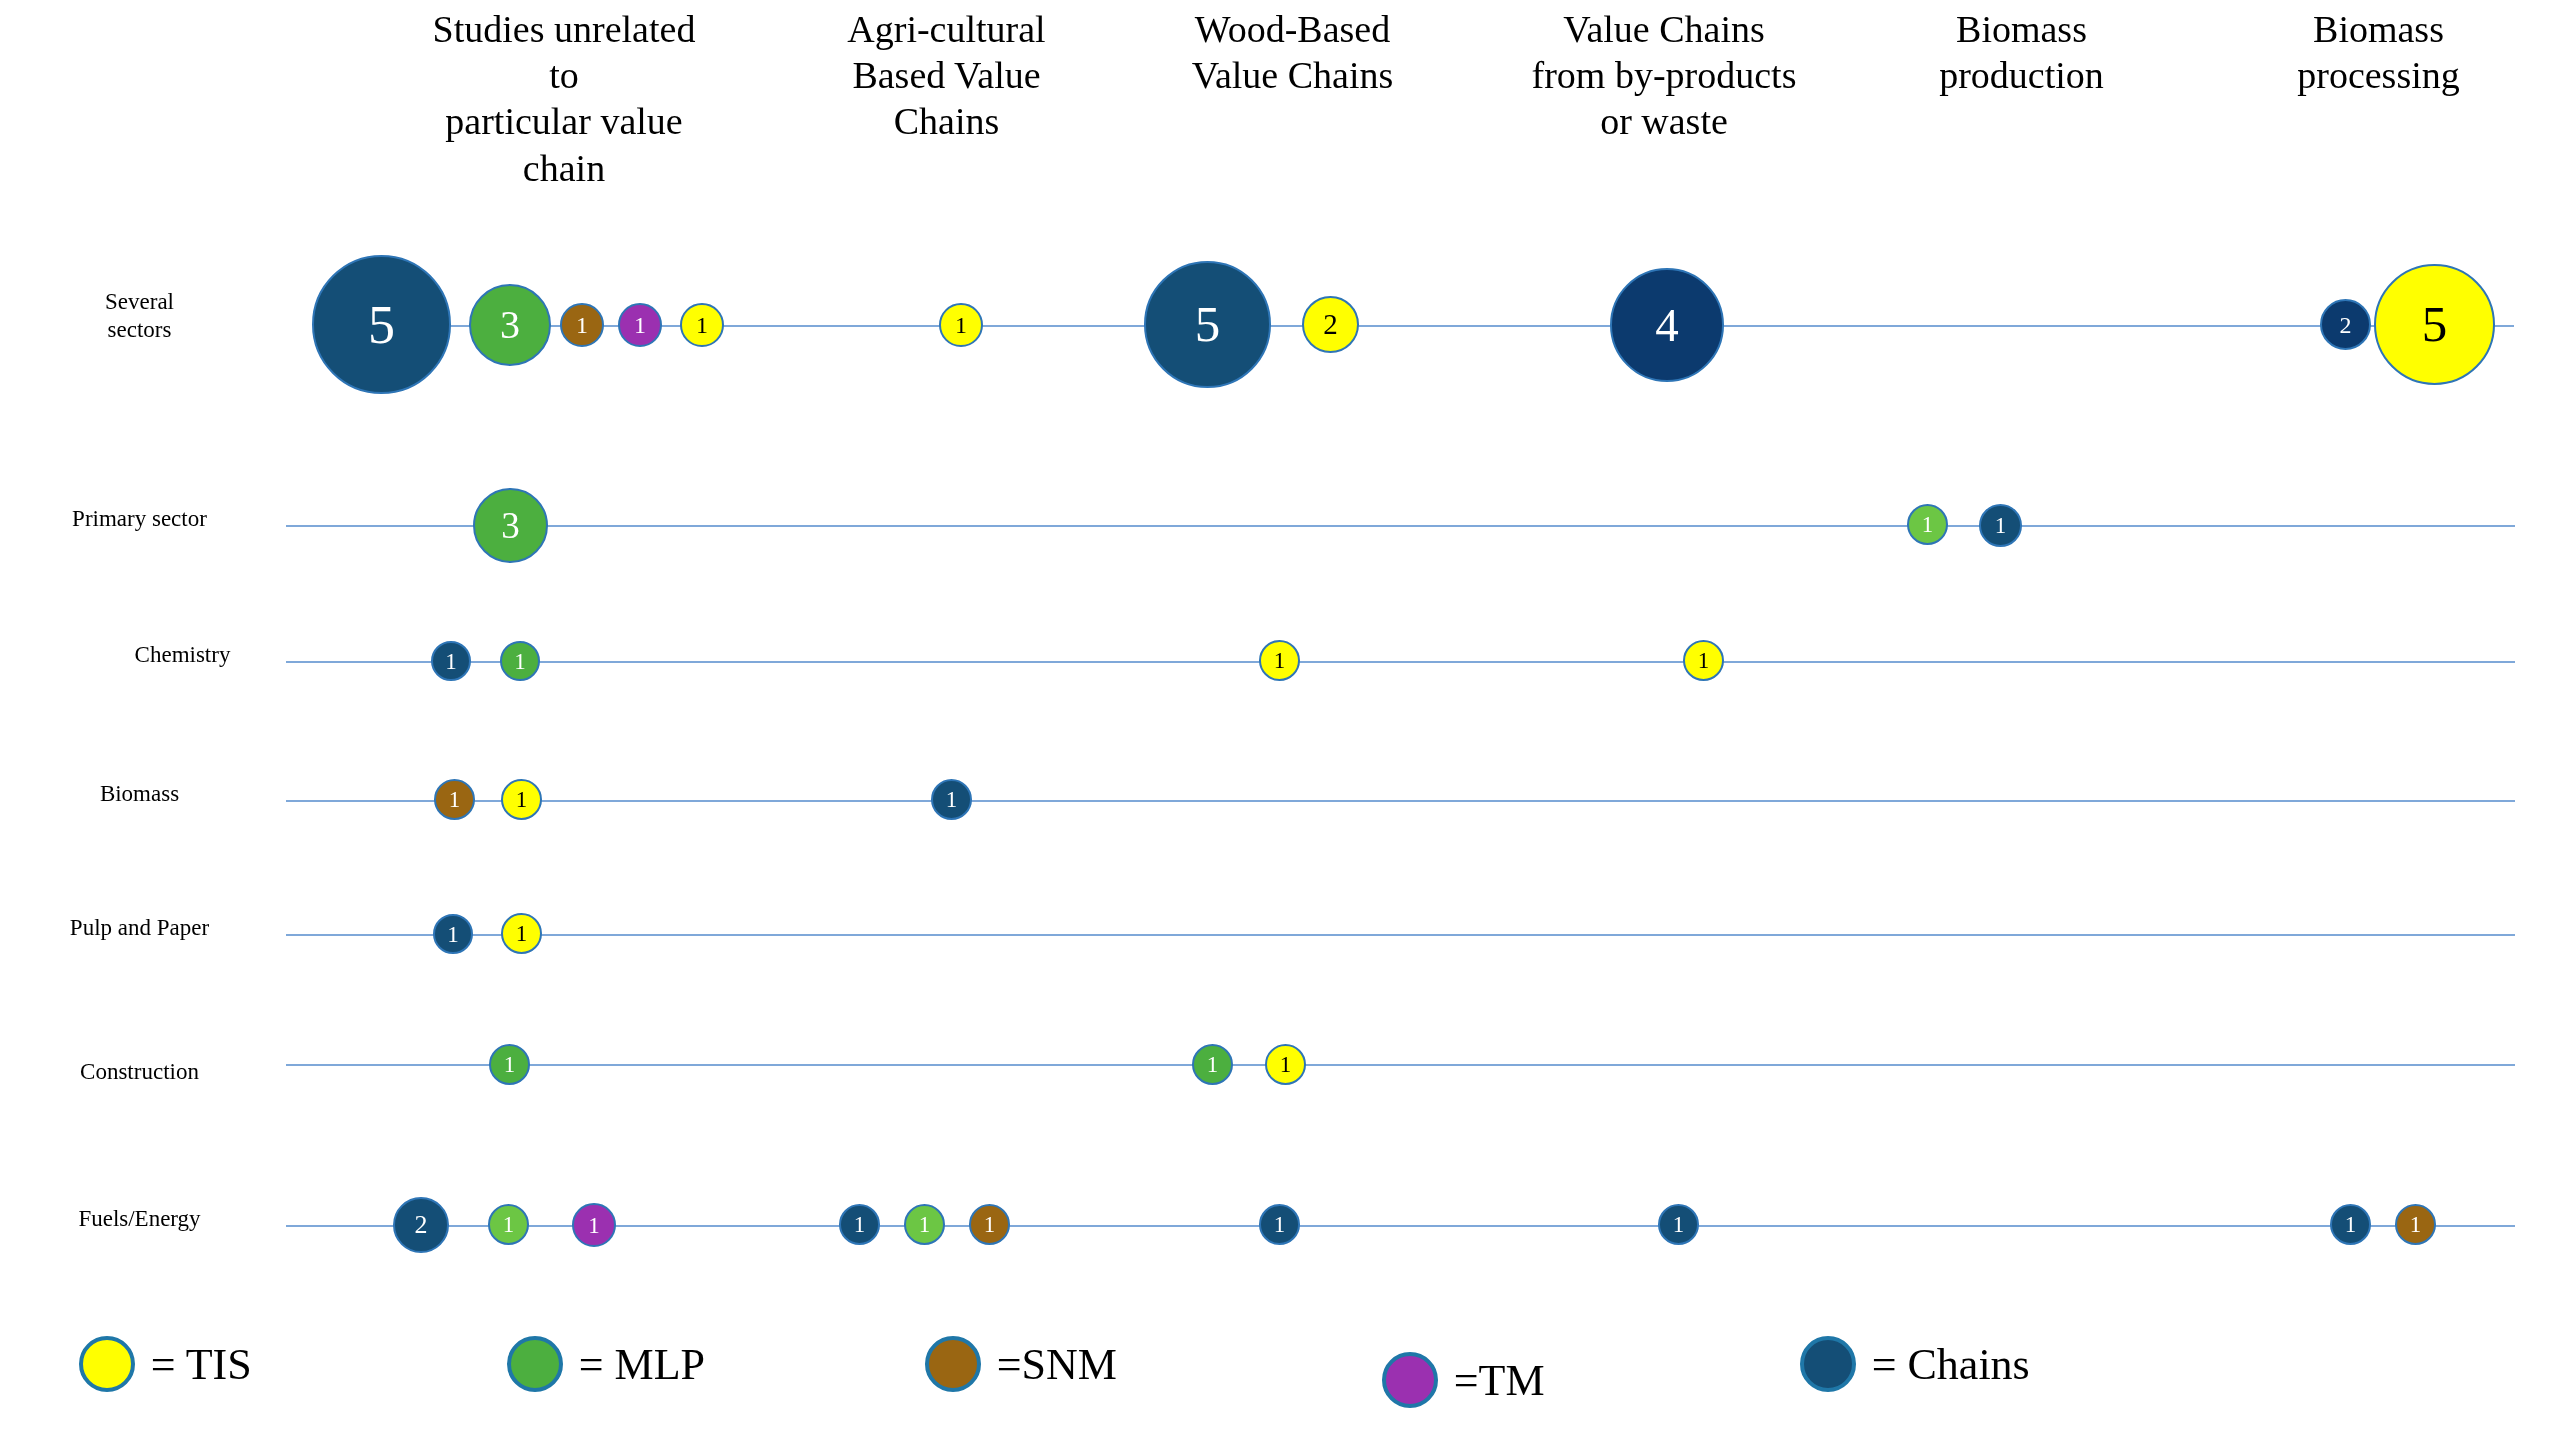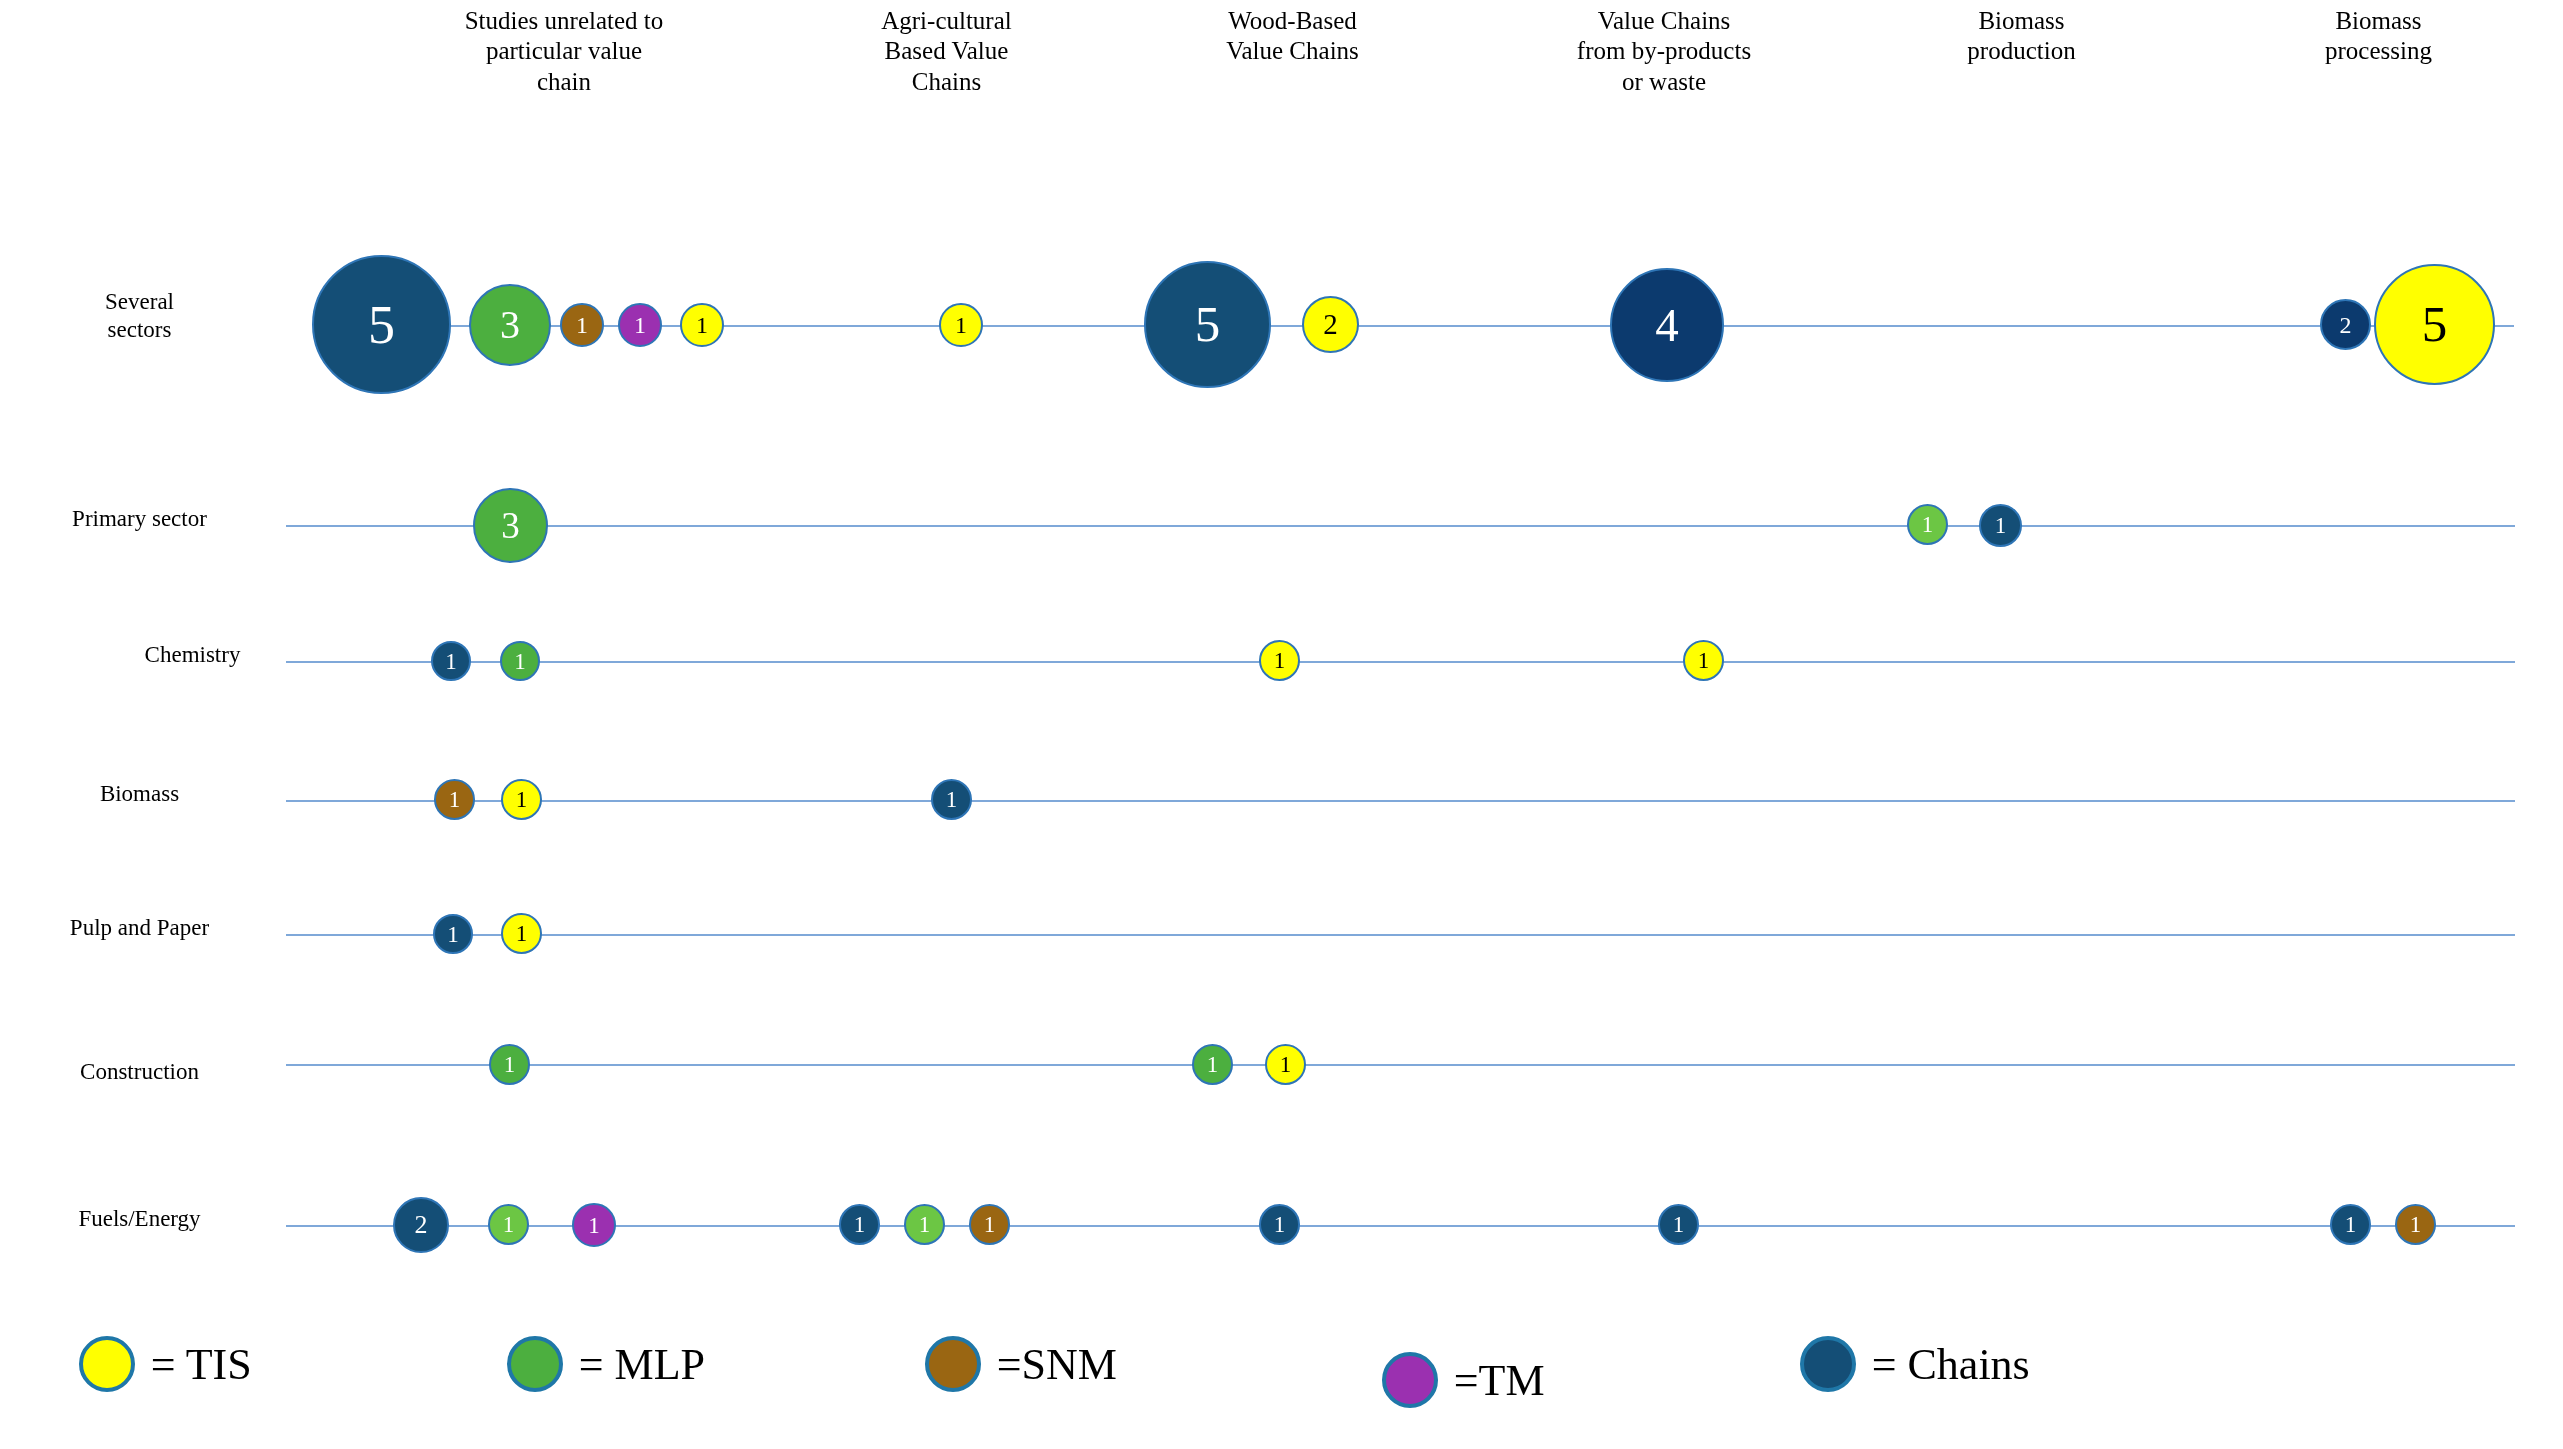--- a/index.html
+++ b/index.html
@@ -13,21 +13,21 @@
     position: relative;
   }
   #chart-root {
     position: absolute;
     left: 0; top: 0;
     width: 2563px; height: 1449px;
   }
   .col-header {
     position: absolute;
     text-align: center;
-    font-size: 25px;
+    font-size: 38px;
     line-height: 1.22;
     color: #000000;
     font-family: "Liberation Serif", "DejaVu Serif", serif;
   }
   .row-label {
     position: absolute;
     text-align: center;
     font-size: 23px;
     line-height: 1.22;
     color: #000000;
@@ -96,21 +96,21 @@
       <div class="col-header" style="left: 1900px; top: 5.7px; width: 243px; white-space: pre-line;">Biomass
 production</div>
       <div class="col-header" style="left: 2257px; top: 5.7px; width: 243px; white-space: pre-line;">Biomass
 processing</div>
     </div>
 
   <div id="row-labels">
       <div class="row-label" style="left: 0px; width: 279px; top: 288px;">Several
 sectors</div>
       <div class="row-label" style="left: 0px; width: 279px; top: 505px; font-family: Liberation Serif, serif;">Primary sector</div>
-      <div class="row-label" style="left: 18px; width: 279px; top: 641px; padding-left: 35px;">Chemistry</div>
+      <div class="row-label" style="left: 8px; width: 279px; top: 641px; padding-left: 35px;">Chemistry</div>
       <div class="row-label" style="left: 0px; width: 279px; top: 780px;">Biomass</div>
       <div class="row-label" style="left: 0px; width: 279px; top: 914px;">Pulp and Paper</div>
       <div class="row-label" style="left: 0px; width: 279px; top: 1044px; margin-top: 14px;">Construction</div>
       <div class="row-label" style="left: 0px; width: 279px; top: 1205px;">Fuels/Energy</div>
     </div>
 
   <div id="row-lines">
       <div class="row-line" style="left: 314px; top: 325px; width: 2200px; border-top-color: rgb(127, 168, 217);"></div>
       <div class="row-line" style="left: 286px; top: 525px; width: 2229px; border-top-color: rgb(127, 168, 217);"></div>
       <div class="row-line" style="left: 286px; top: 661px; width: 2229px; border-top-color: rgb(127, 168, 217);"></div>

